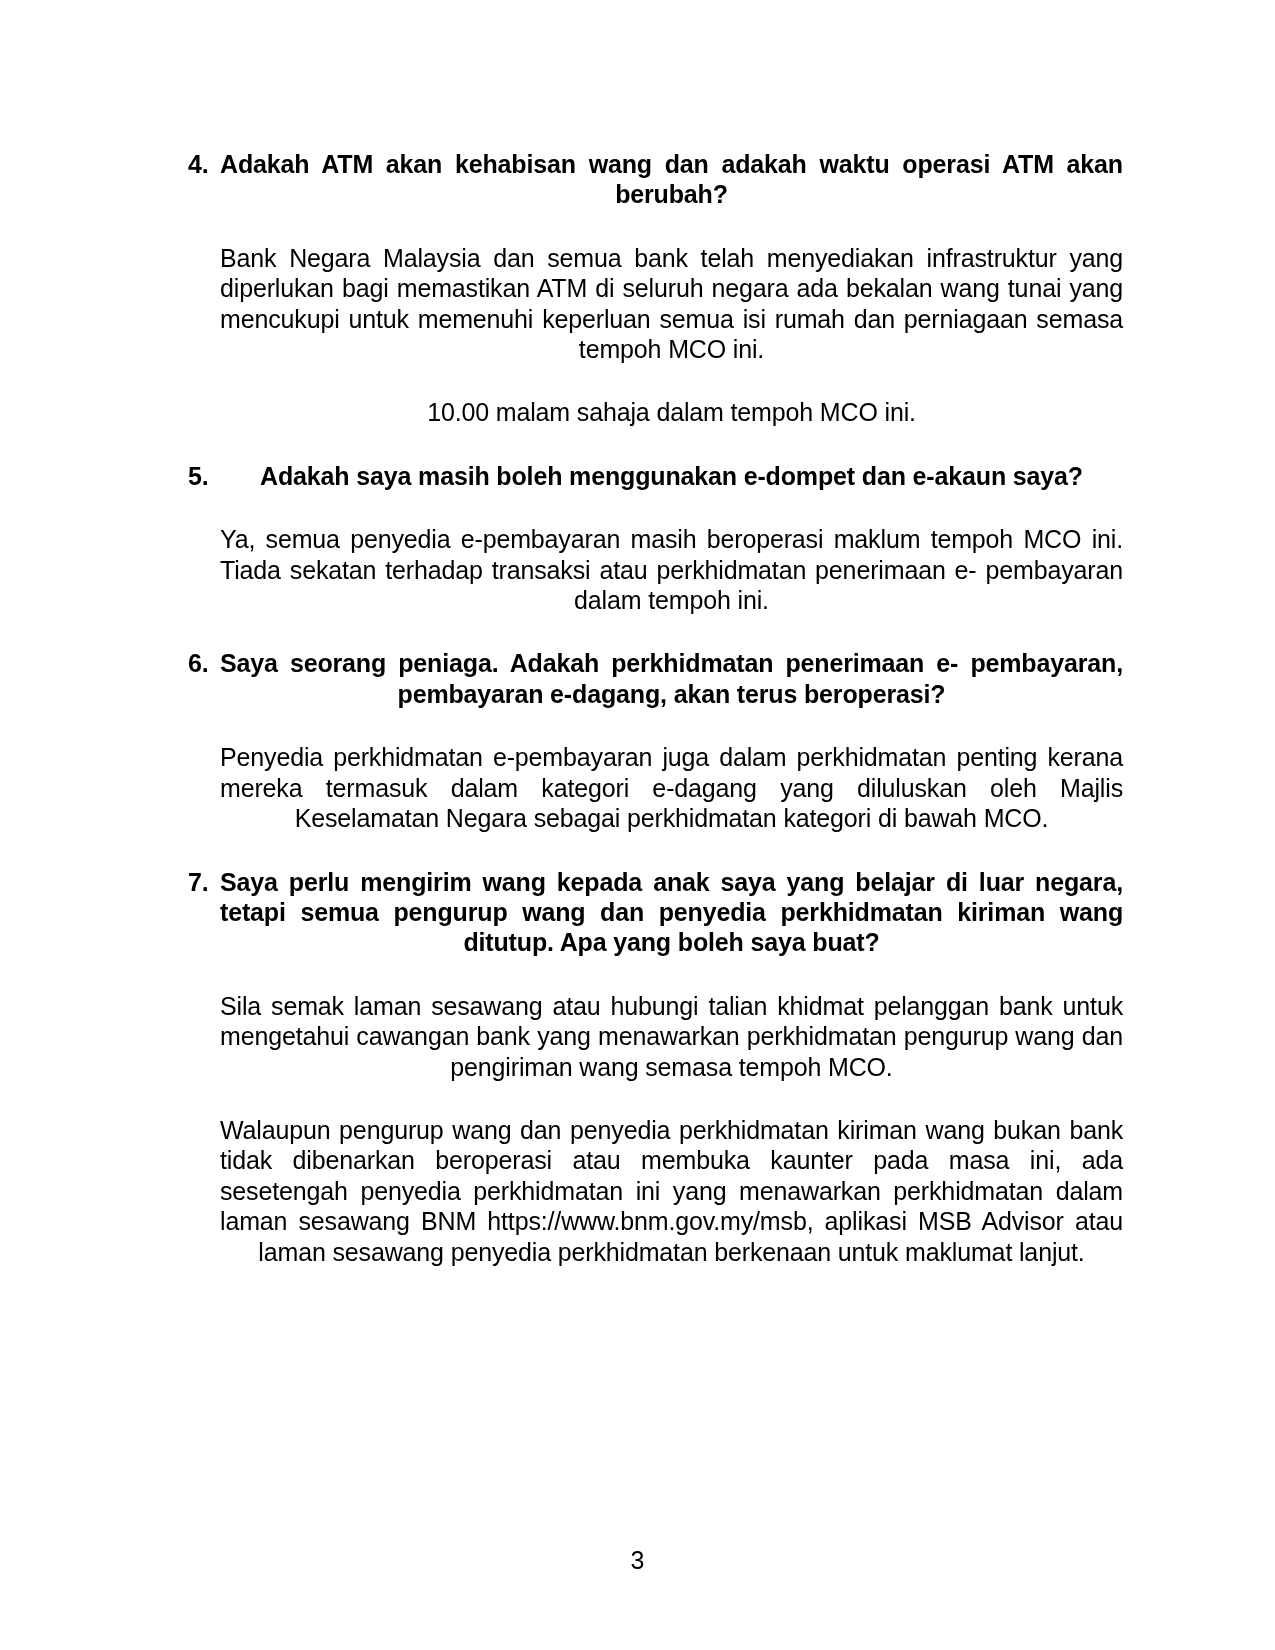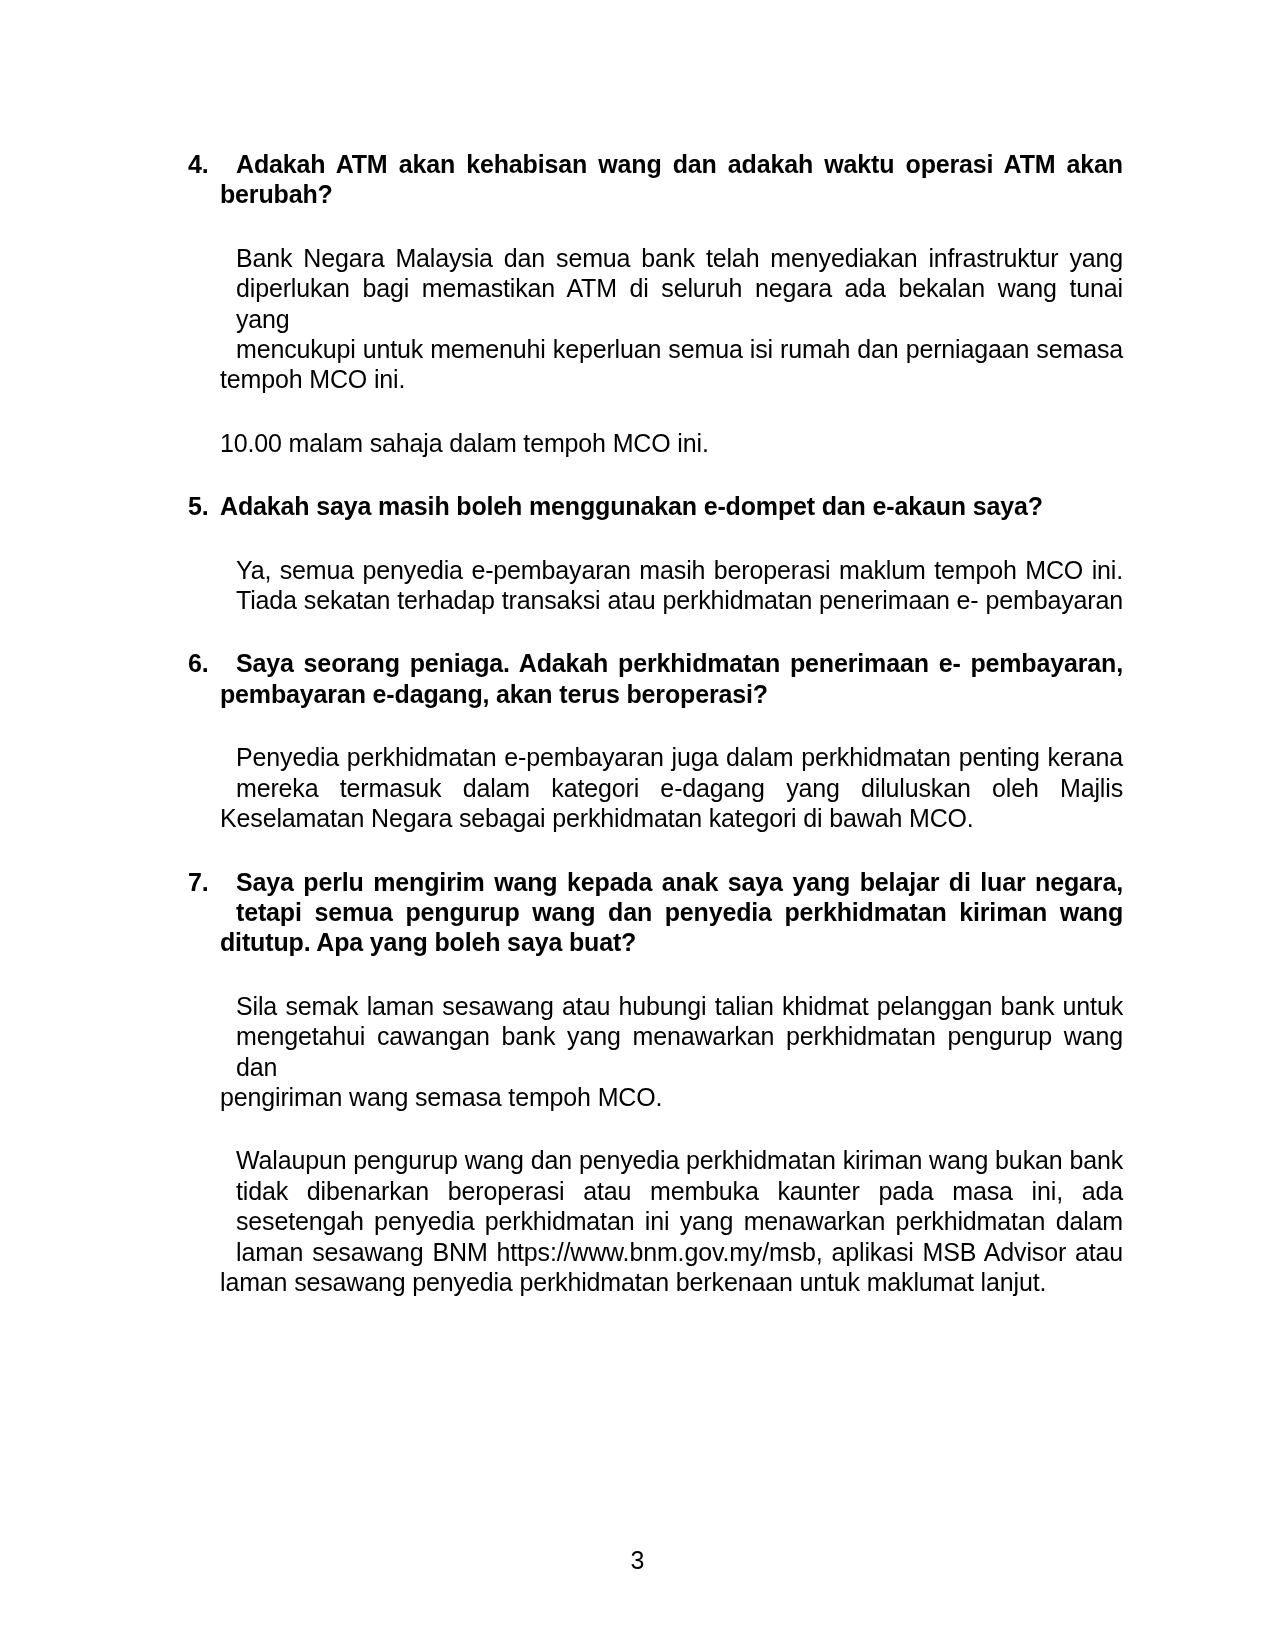--- a/index.html
+++ b/index.html
@@ -32,26 +32,25 @@
   }
   .col {
     flex: 0 0 903px;
     width: 903px;
   }
   .block { margin: 0 0 33px 0; }
   .q { font-weight: 700; }
   .line {
     line-height: 30.4px;
     letter-spacing: -0.15px;
-    text-align: left;
+    text-align: center;
   }
   .jl {
     text-align: justify;
     text-align-last: justify;
-    margin-left: 16px;
   }
   .page-number {
     position: absolute;
     top: 1545px;
     left: 0;
     width: 1275px;
     text-align: center;
     line-height: 30.4px;
   }
 </style>
@@ -83,20 +82,21 @@
 
     <section class="faq-item">
       <div class="num">5.</div>
       <div class="col">
         <div class="block q">
           <div class="line">Adakah saya masih boleh menggunakan e-dompet dan e-akaun saya?</div>
         </div>
         <div class="block">
           <div class="line jl">Ya, semua penyedia e-pembayaran masih beroperasi maklum tempoh MCO ini.</div>
           <div class="line jl">Tiada sekatan terhadap transaksi atau perkhidmatan penerimaan e- pembayaran</div>
+          <div class="line">dalam tempoh ini.</div>
         </div>
       </div>
     </section>
 
     <section class="faq-item">
       <div class="num">6.</div>
       <div class="col">
         <div class="block q">
           <div class="line jl">Saya seorang peniaga. Adakah perkhidmatan penerimaan e- pembayaran,</div>
           <div class="line">pembayaran e-dagang, akan terus beroperasi?</div>

